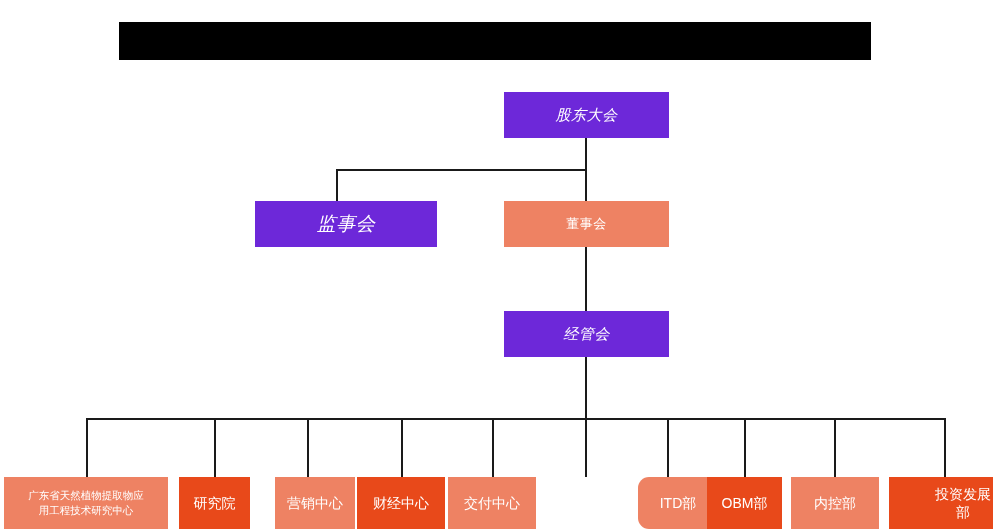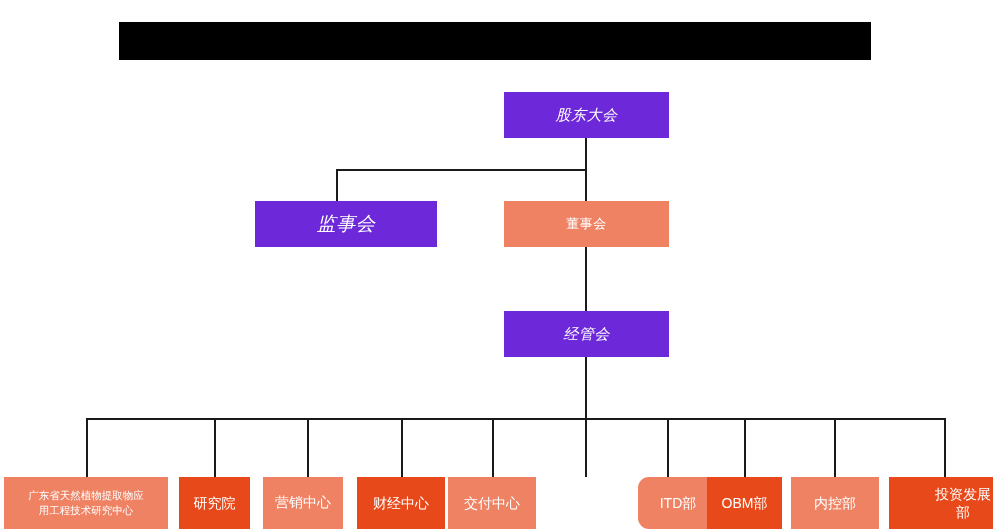--- a/index.html
+++ b/index.html
@@ -112,21 +112,21 @@
   <div class="node dark node-mgmt">经管会</div>
 
   <div class="leaf light small" style="left:4px; width:164px;">
     <span>
       <span>广东省天然植物提取物应</span><br>
       <span>用工程技术研究中心</span>
     </span>
   </div>
 
   <div class="leaf dark" style="left:179px; width:71px;">研究院</div>
-  <div class="leaf light" style="left:263px; width:80px;font-family:Liberation Serif, serif;">营销中心</div>
+  <div class="leaf light" style="left:275px; width:80px;">营销中心</div>
   <div class="leaf dark" style="left:357px; width:88px;">财经中心</div>
   <div class="leaf light" style="left:448px; width:88px;">交付中心</div>
   <div class="leaf light" style="left:638px; width:80px;border-radius:11px;">ITD部</div>
   <div class="leaf dark" style="left:707px; width:75px;">OBM部</div>
   <div class="leaf light" style="left:791px; width:88px;">内控部</div>
   <div class="leaf dark" style="left:889px; width:104px;padding-left:44px;">投资发展部</div>
 
 </div>
 
 </body></html>

